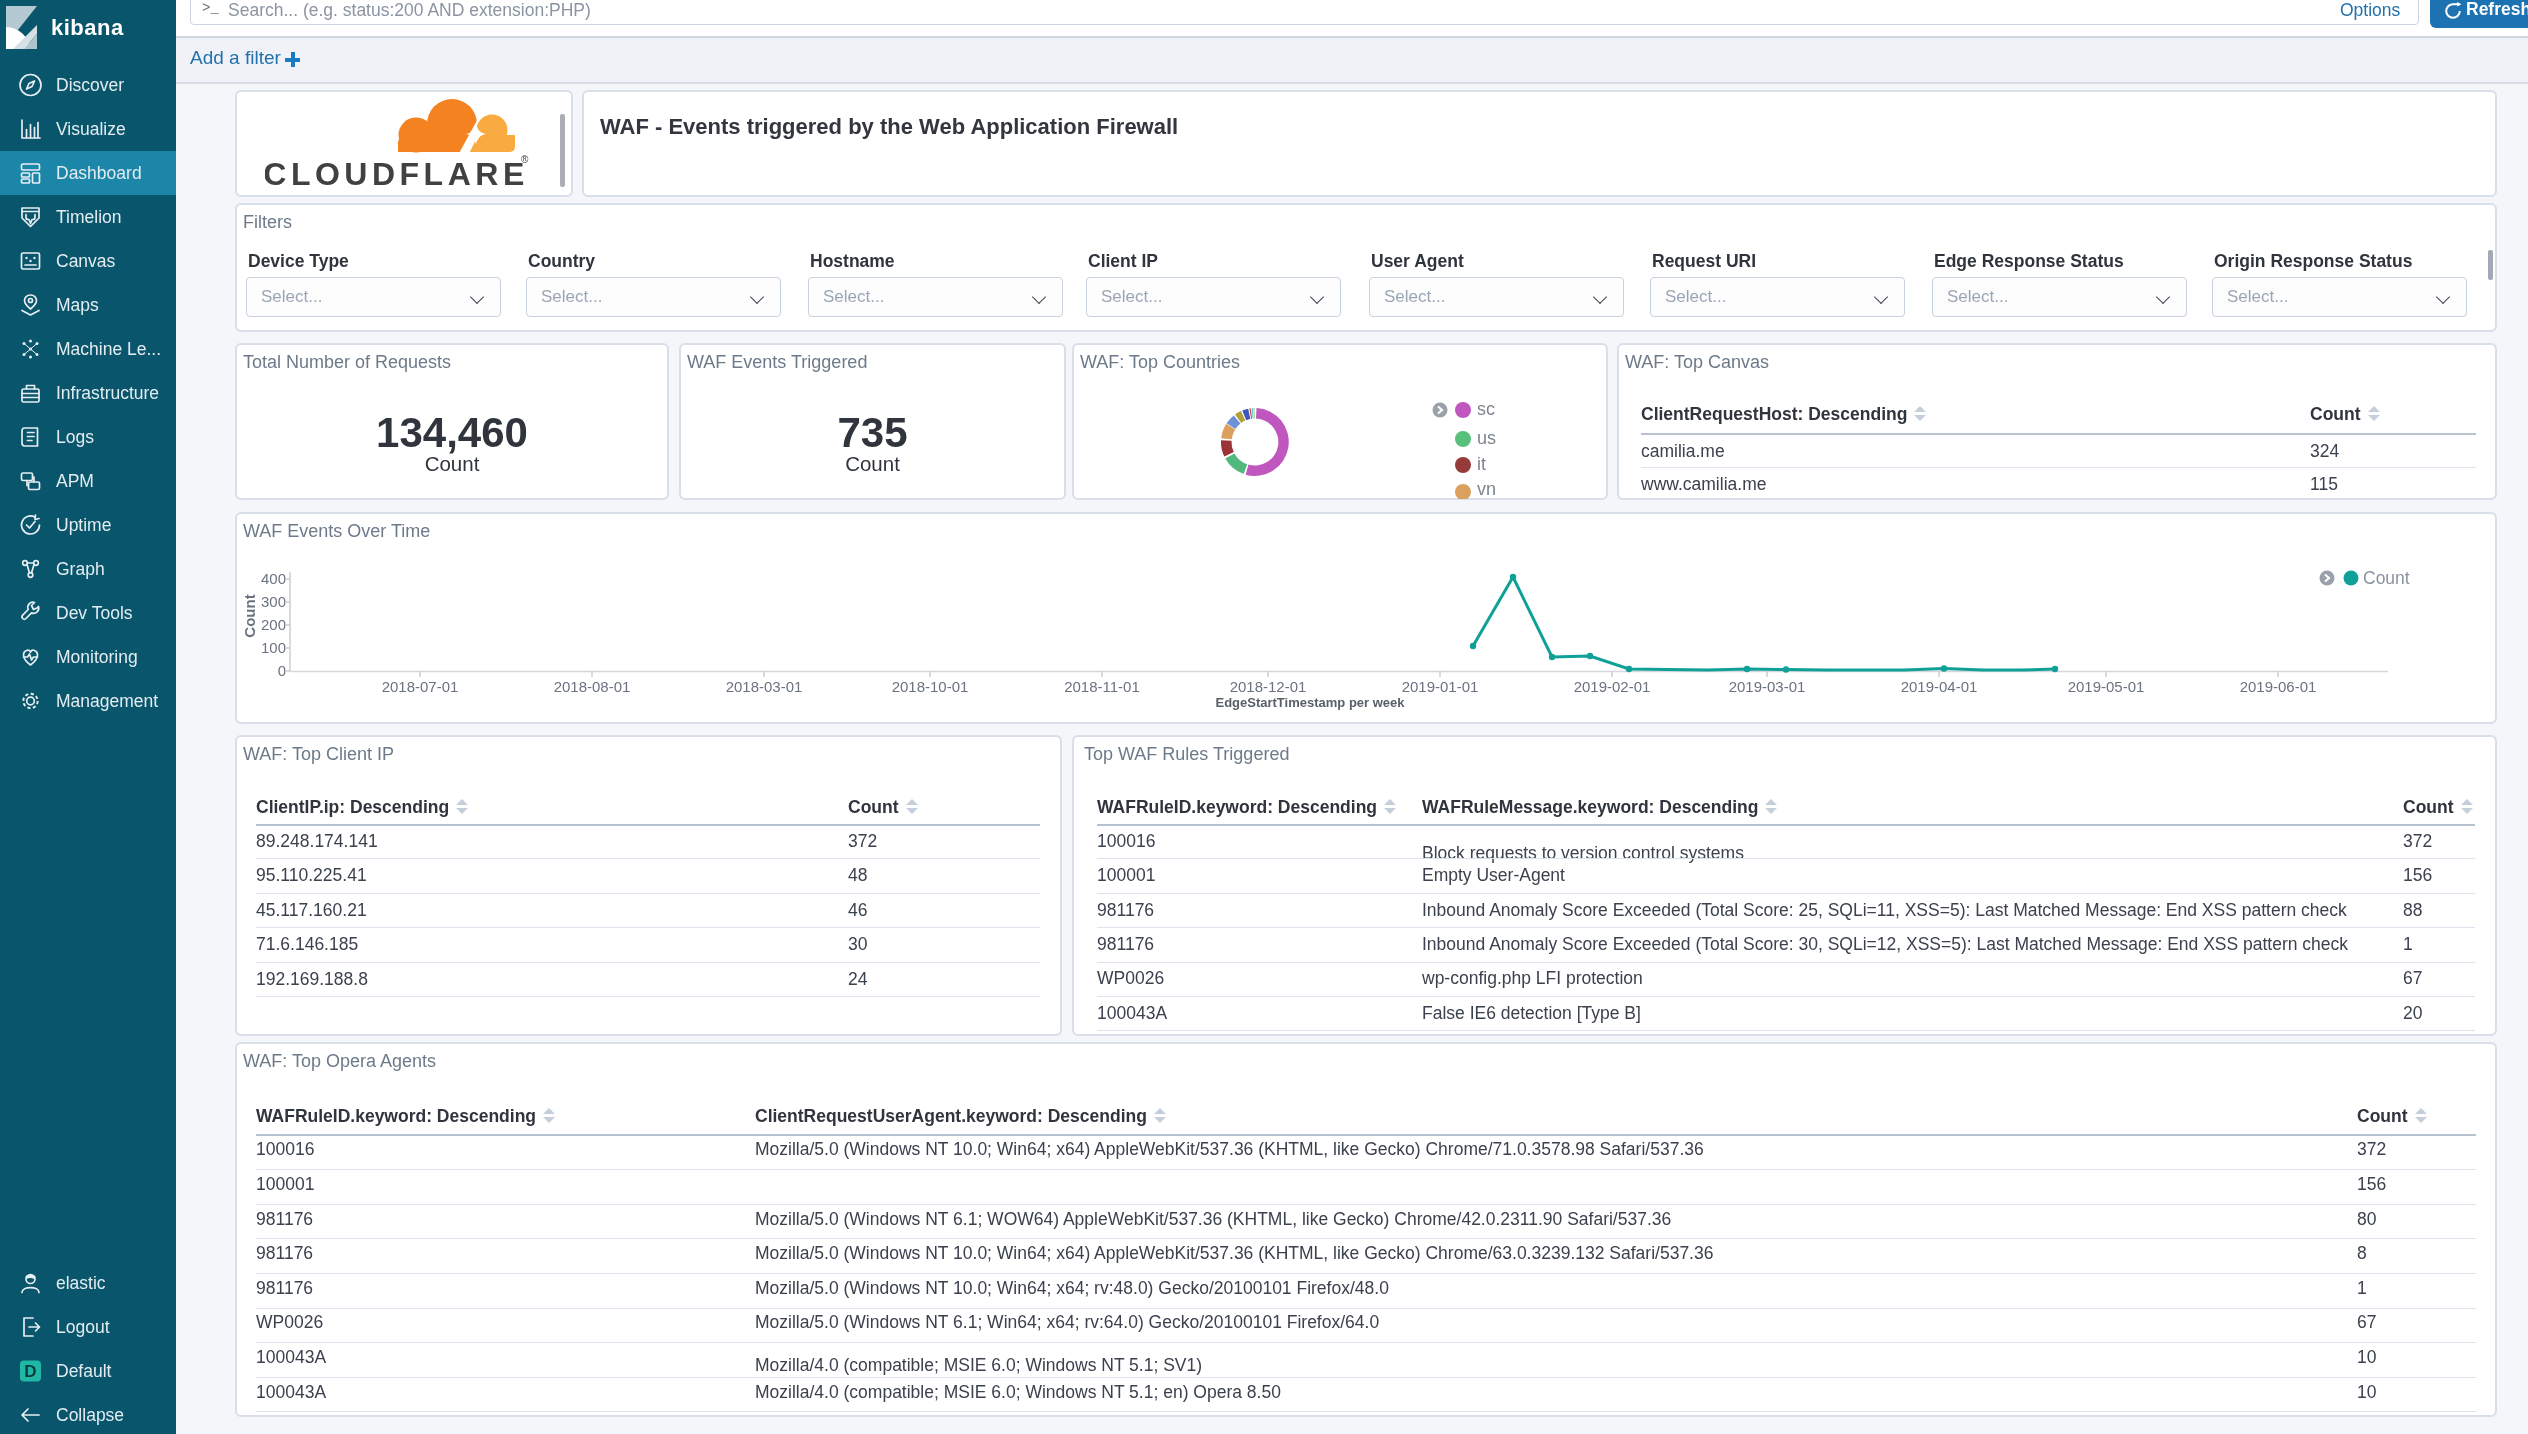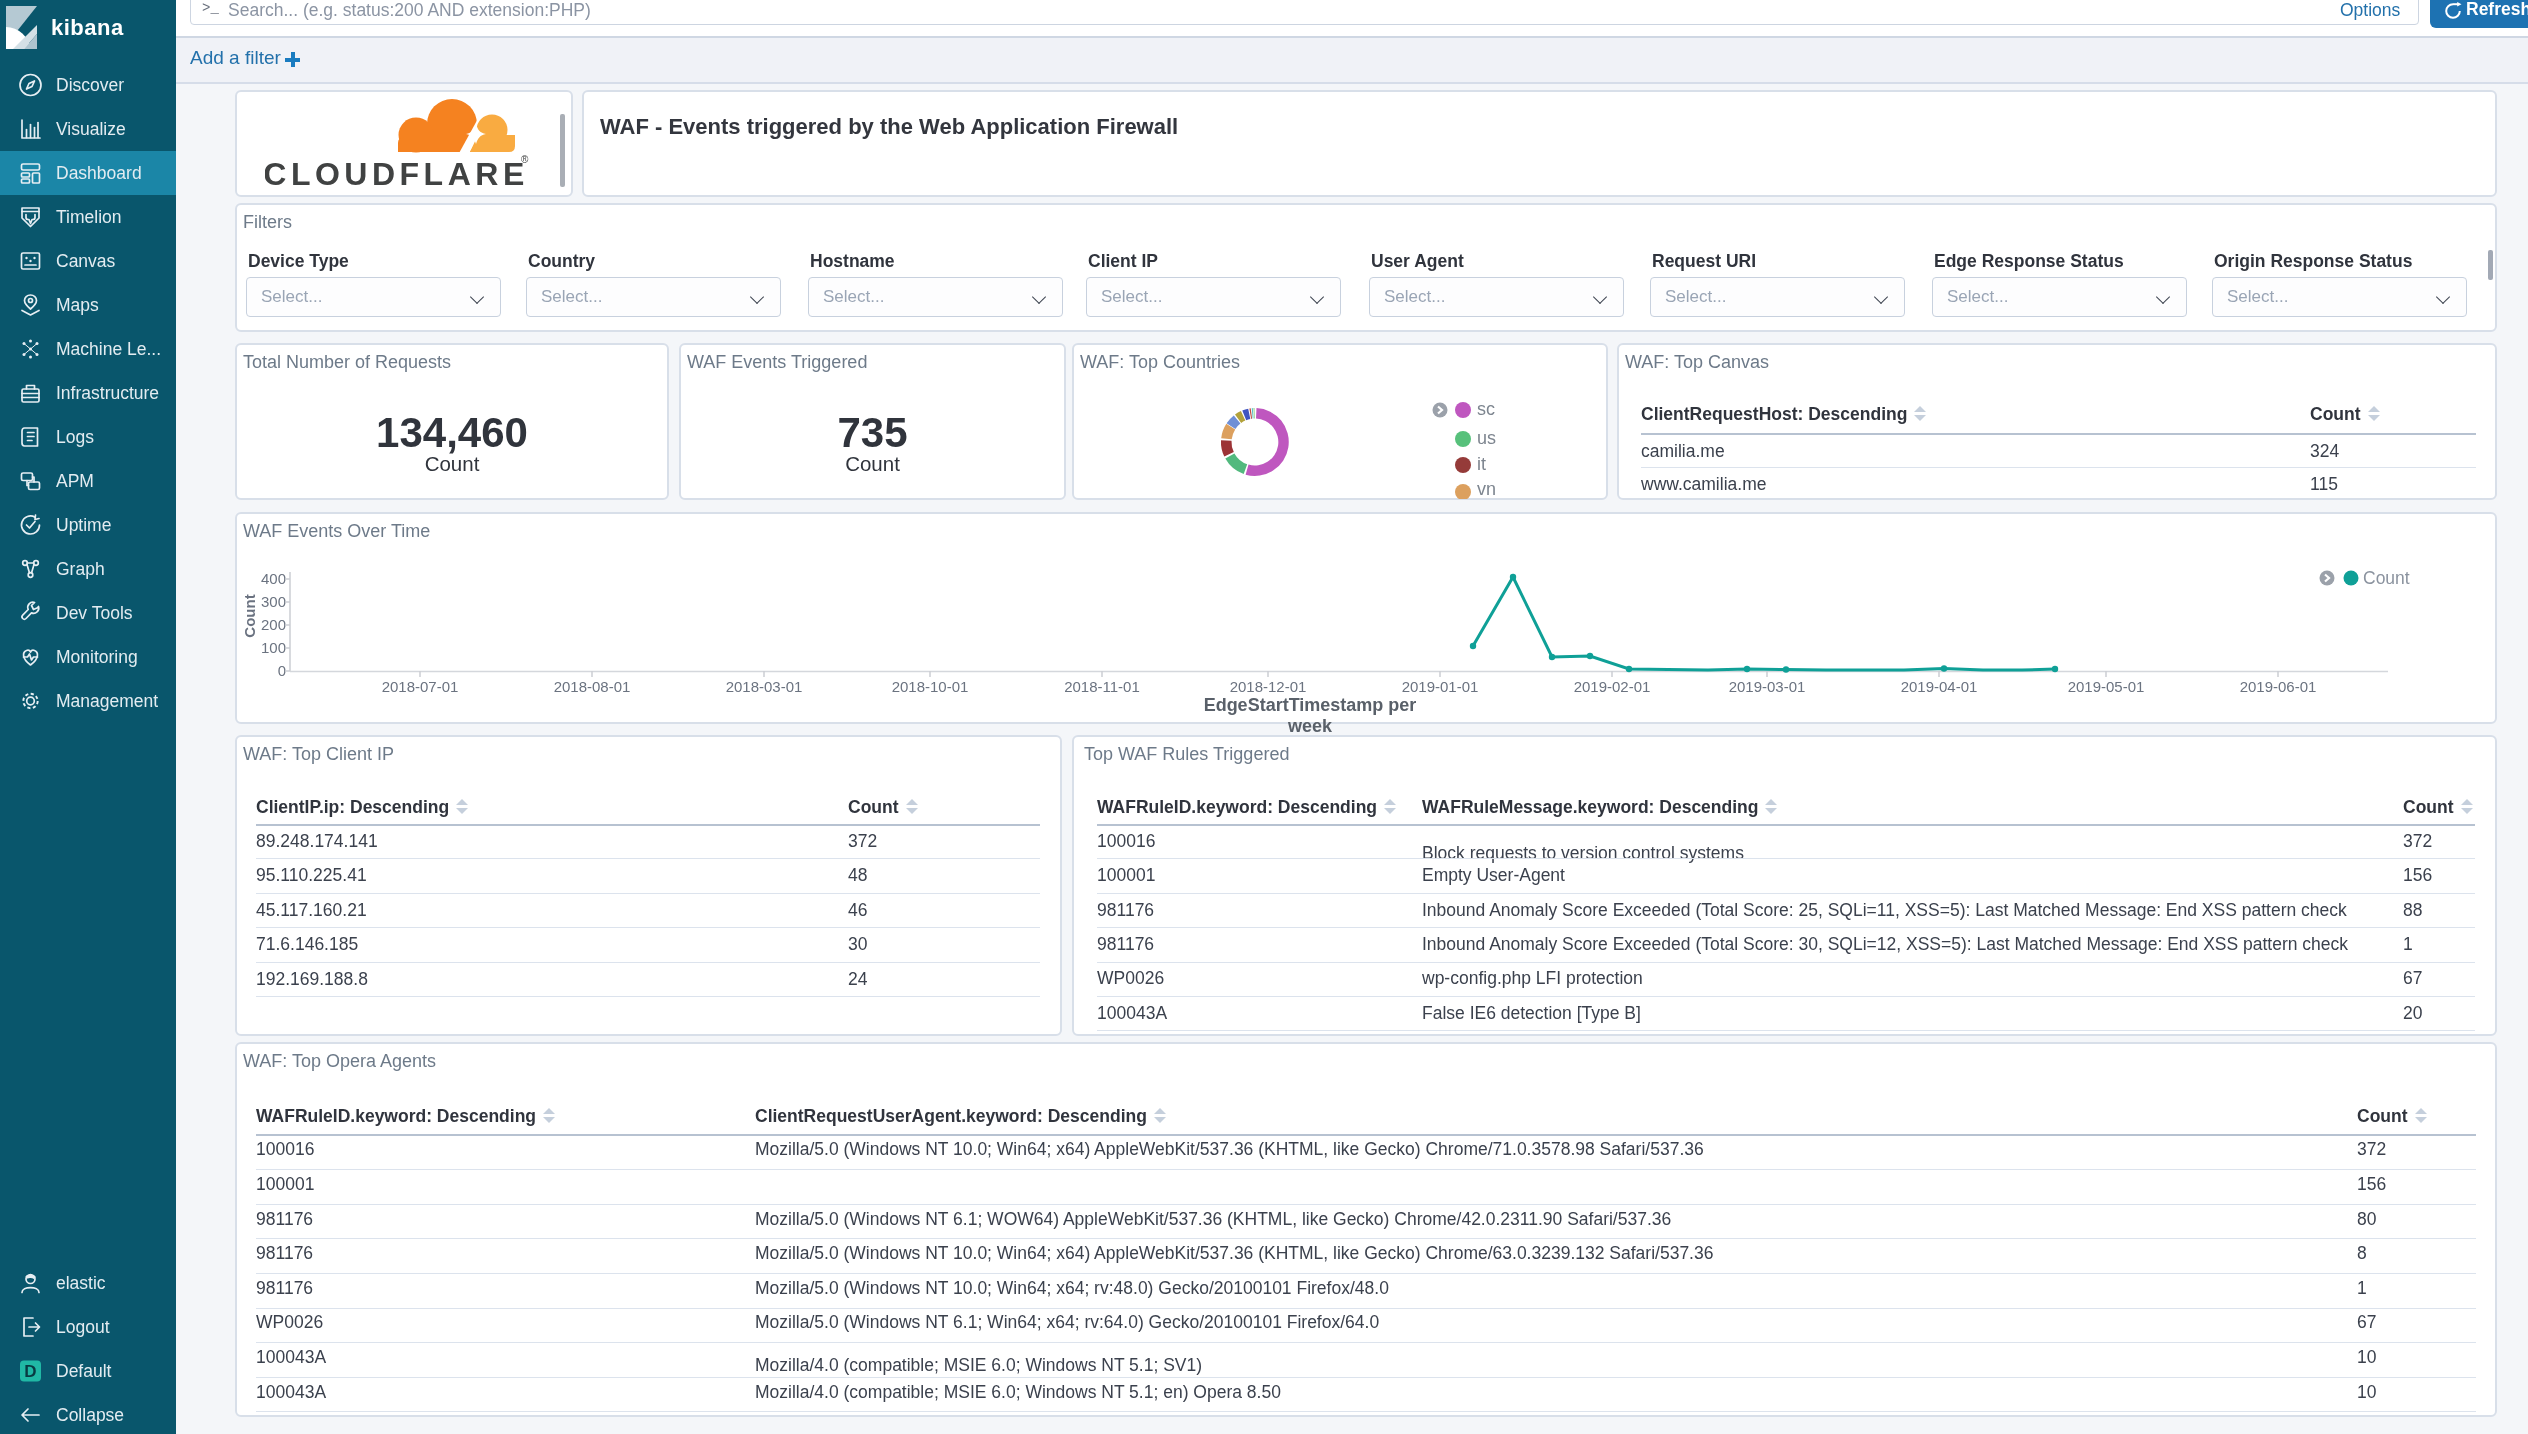--- a/index.html
+++ b/index.html
@@ -349,21 +349,21 @@
 <div class="abs" style="left:704px;top:678px;width:120px;text-align:center;font-size:15px;color:#6b7380;">2018-03-01</div>
 <div class="abs" style="left:870px;top:678px;width:120px;text-align:center;font-size:15px;color:#6b7380;">2018-10-01</div>
 <div class="abs" style="left:1042px;top:678px;width:120px;text-align:center;font-size:15px;color:#6b7380;">2018-11-01</div>
 <div class="abs" style="left:1208px;top:678px;width:120px;text-align:center;font-size:15px;color:#6b7380;">2018-12-01</div>
 <div class="abs" style="left:1380px;top:678px;width:120px;text-align:center;font-size:15px;color:#6b7380;">2019-01-01</div>
 <div class="abs" style="left:1552px;top:678px;width:120px;text-align:center;font-size:15px;color:#6b7380;">2019-02-01</div>
 <div class="abs" style="left:1707px;top:678px;width:120px;text-align:center;font-size:15px;color:#6b7380;">2019-03-01</div>
 <div class="abs" style="left:1879px;top:678px;width:120px;text-align:center;font-size:15px;color:#6b7380;">2019-04-01</div>
 <div class="abs" style="left:2046px;top:678px;width:120px;text-align:center;font-size:15px;color:#6b7380;">2019-05-01</div>
 <div class="abs" style="left:2218px;top:678px;width:120px;text-align:center;font-size:15px;color:#6b7380;">2019-06-01</div>
-<div class="abs" style="left:1180px;top:695px;width:260px;text-align:center;font-size:18px;font-weight:bold;color:#596069;">EdgeStartTimestamp per week</div>
+<div class="abs" style="left:1180px;top:695px;width:260px;text-align:center;font-size:13px;font-weight:bold;color:#596069;">EdgeStartTimestamp per week</div>
 <svg class="abs" style="left:2319px;top:570px;" width="40" height="16" viewBox="0 0 40 16">
 <circle cx="8" cy="8" r="7.5" fill="#9ba1aa"></circle>
       <path d="M6,4.5 L10,8 L6,11.5" stroke="#fff" stroke-width="2.2" fill="none"></path>
 <circle cx="32" cy="8" r="7.5" fill="#0fa097"></circle>
 </svg>
 <div class="abs" style="left:2363px;top:568px;font-size:17.5px;color:#8b939f;">Count</div>
 <div class="panel" style="left:235px;top:735px;width:827px;height:301px;"></div>
 <div class="ptitle" style="left:243px;top:744px;">WAF: Top Client IP</div>
 <div class="thead" style="left:256px;top:797px;">ClientIP.ip: Descending<span class="sorticon"></span></div>
 <div class="thead" style="left:848px;top:797px;">Count<span class="sorticon"></span></div>

